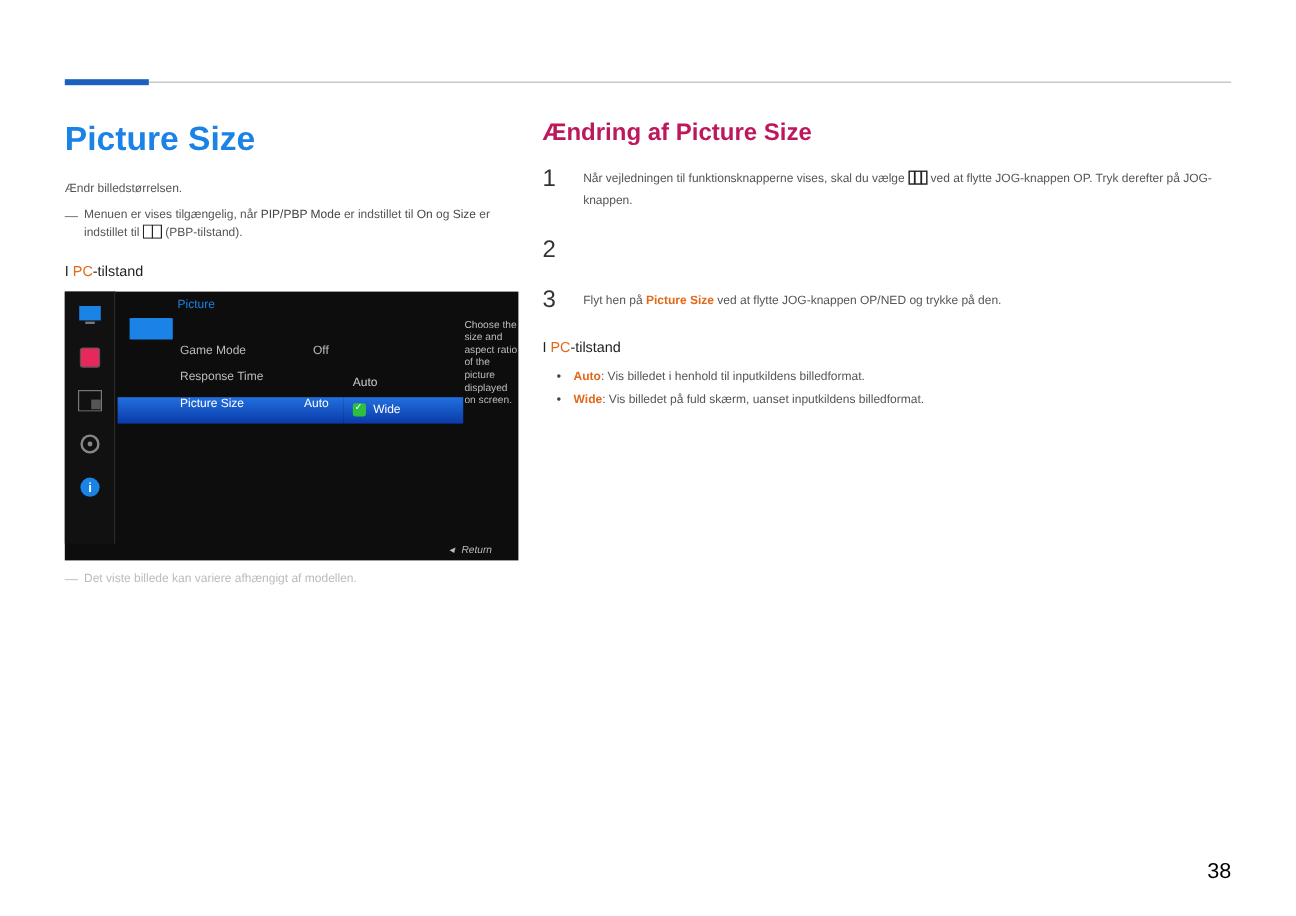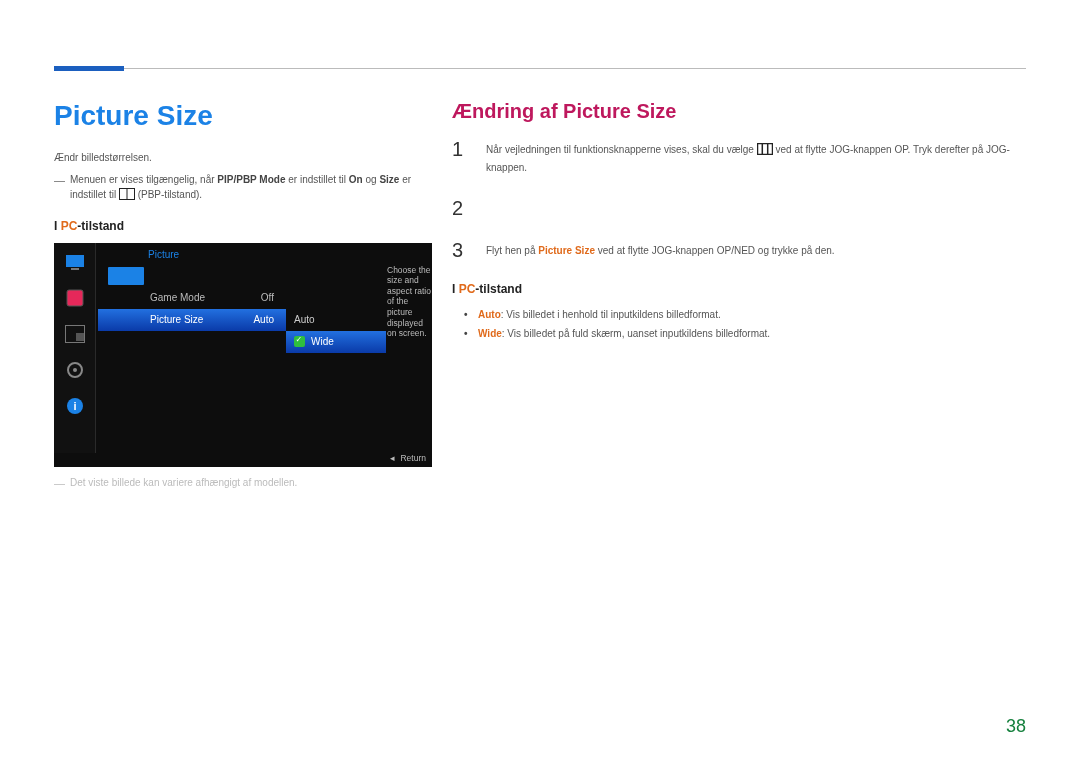--- a/index.html
+++ b/index.html
@@ -61,30 +61,30 @@
     }
     .dash-line::before {
       content: "―";
       position: absolute;
       left: 0;
       top: 0;
       color: #666;
       font-size: 11px;
     }
     .dash-line-gray::before { color:#bbb; }
-    .bold { font-weight: 700; color:#444; }
+    .bold { font-weight: 400; color:#444; }
     .accent { color:#E06A1B; font-weight:700; }
     .accent2 { color:#E06A1B; font-weight:700; }
     .inline-icon {
       display: inline-block;
       vertical-align: -2px;
     }
     .sub-h {
       font-size: 12px;
-      font-weight: 700;
+      font-weight: 400;
       color: #222;
       margin-top: 14px;
       margin-bottom: 10px;
     }
     .sub-h .pc { color:#E06A1B; }
 
     
     .osd {
       width: 378px;
       height: 224px;
@@ -117,21 +117,21 @@
       display:flex;align-items:center;justify-content:center;
     }
     .osd-main {
       position:absolute;
       left:44px; top:22px;
       width:188px;
       display:flex;flex-direction:column;
     }
     .osd-row {
       display:flex;
-      align-items:center;
+      align-items:flex-start;
       justify-content:space-between;
       height:22px;
       padding:0 12px 0 52px;
       color:#bbb;
     }
     .osd-row.picon { padding-left:10px; }
     .osd-row .picon-box {
       width:36px; height:18px;
       background:#1b82e6;
       border-radius:1px;
@@ -174,24 +174,24 @@
     .osd-help {
       position:absolute;
       left:333px; top:22px;
       width:44px;
       font-size:8.5px;
       line-height:1.25;
       color:#bbb;
     }
     .osd-return {
       position:absolute;
-      right:6px; bottom:4px;
+      right:22px; bottom:4px;
       font-size:8.5px;
       color:#bbb;
-      display:flex;align-items:flex-end;gap:6px;
+      display:flex;align-items:flex-end;gap:6px;font-style:italic;
     }
     .osd-return::before{
       content:"◂";
       font-size:9px;
     }
 
     
     .r-title {
       font-size: 20px;
       font-weight: 700;
@@ -232,21 +232,21 @@
       left:12px;
       top:0;
       font-weight:700;
       color:#444;
     }
     .page-num {
       position:absolute;
       right:54px;
       bottom:26px;
       font-size:18px;
-      color:#15803d;
+      color:#000000;
     }
   </style>
 </head>
 <body>
 
 <div class="top-rule"></div>
 <div class="top-accent"></div>
 
 <div class="left-col">
   <div class="section-title">Picture Size</div>
@@ -305,20 +305,23 @@
     <div class="osd-header">Picture</div>
 
     <div class="osd-main">
       <div class="osd-row picon">
           <div class="picon-box"></div>
         </div>
       <div class="osd-row">
           <span>Game Mode</span>
           <span>Off</span>
         </div>
+      <div class="osd-row">
+          <span>Response Time</span>
+        </div>
       <div class="osd-row sel">
           <span>Picture Size</span>
           <span>Auto</span>
         </div>
     </div>
 
     <div class="osd-sub">
       <div class="osd-sub-row">
           <span>Auto</span>
         </div>

